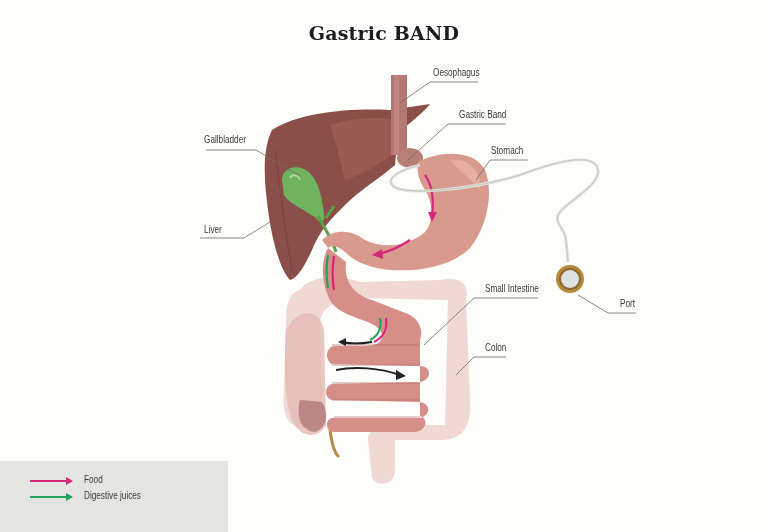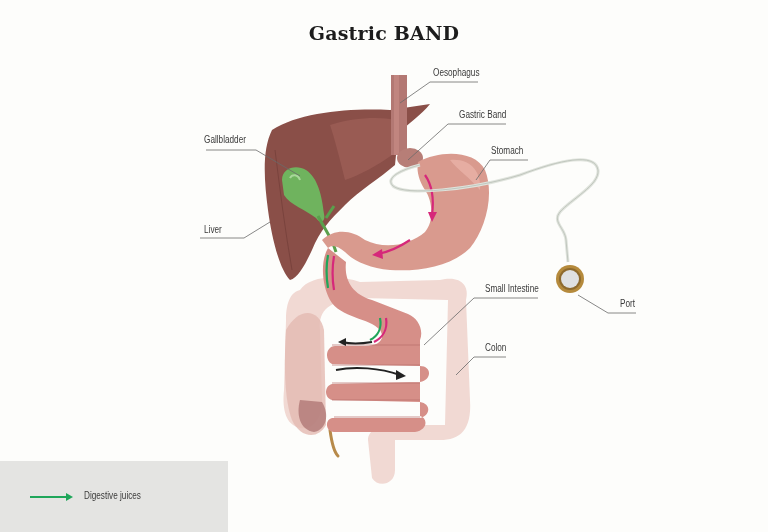--- a/index.html
+++ b/index.html
@@ -91,18 +91,23 @@
 <div class="lbl" style="left:433px;top:67px;">Oesophagus</div>
 <div class="lbl" style="left:459px;top:109px;">Gastric Band</div>
 <div class="lbl" style="left:491px;top:145px;">Stomach</div>
 <div class="lbl" style="left:204px;top:134px;">Gallbladder</div>
 <div class="lbl" style="left:204px;top:224px;">Liver</div>
 <div class="lbl" style="left:485px;top:283px;">Small Intestine</div>
 <div class="lbl" style="left:620px;top:298px;">Port</div>
 <div class="lbl" style="left:485px;top:342px;">Colon</div>
 
 <div class="legend">
+  <div class="leg-row" style="top:14px;">
+    <span class="leg-line" style="background:#d6287a;"></span>
+    <span class="leg-head" style="border-left-color:#d6287a;"></span>
+    <span class="leg-text">Food</span>
+  </div>
   <div class="leg-row" style="top:30px;">
     <span class="leg-line" style="background:#1fa65a;"></span>
     <span class="leg-head" style="border-left-color:#1fa65a;"></span>
     <span class="leg-text">Digestive juices</span>
   </div>
 </div>
 
 </body></html>

